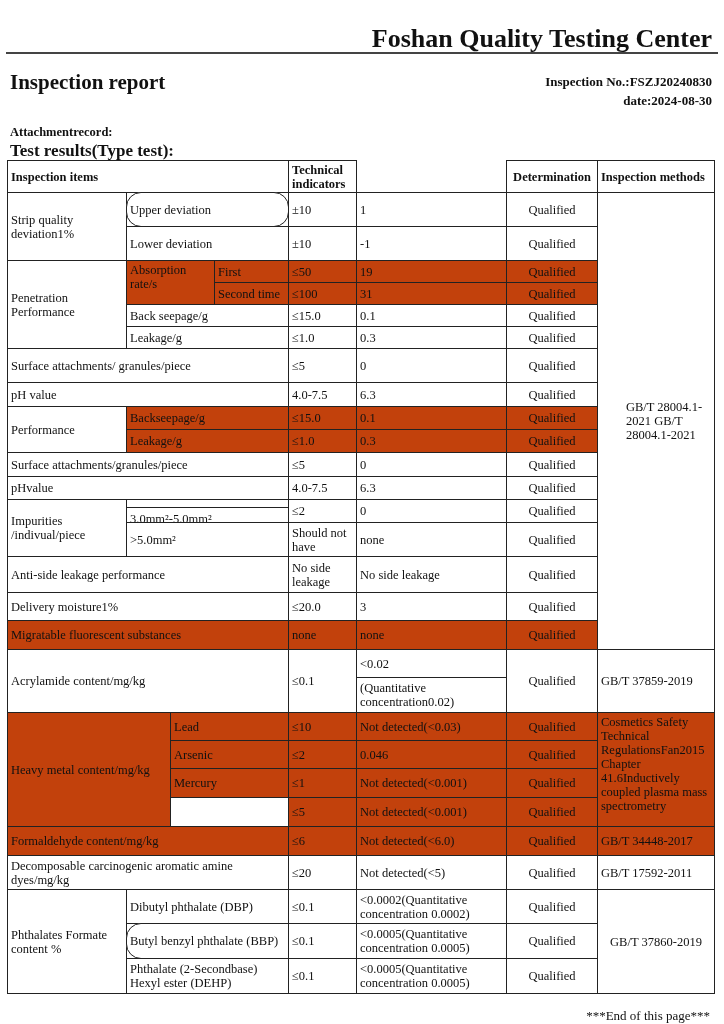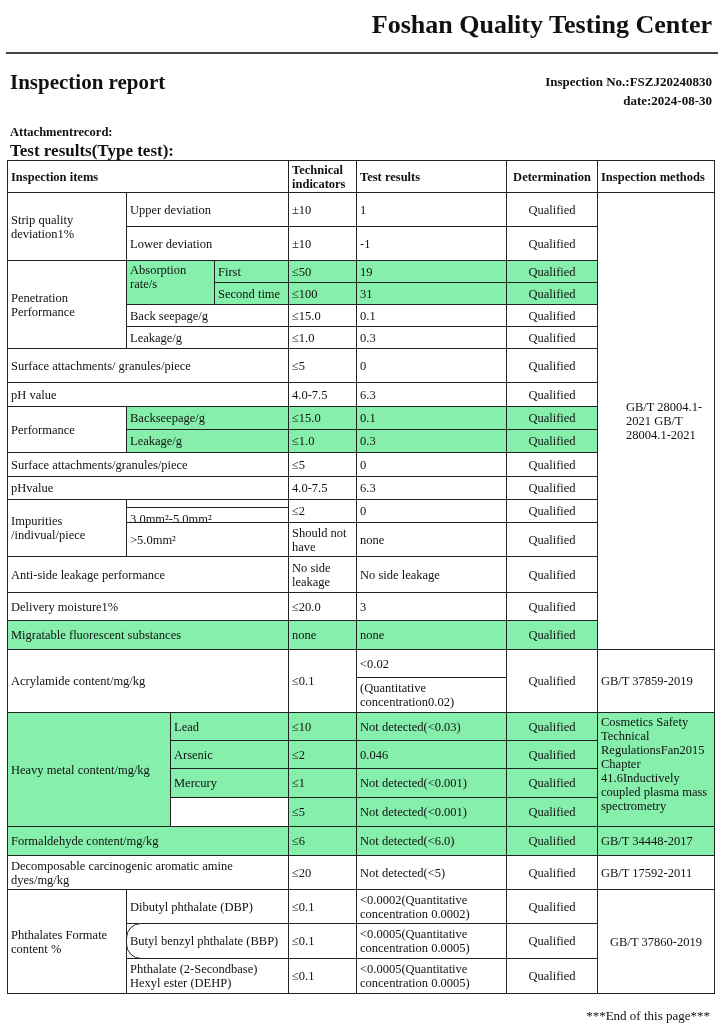--- a/index.html
+++ b/index.html
@@ -1,26 +1,26 @@
 <!DOCTYPE html>
 <html><head>
 <meta charset="utf-8">
 <style>
   html, body { margin:0; padding:0; background:#ffffff; }
   body { width:724px; height:1024px; position:relative; overflow:hidden; font-family:"Liberation Serif", serif; color:#111; }
-  .org { position:absolute; right:12px; top:10px; font-size:26px; font-weight:bold; letter-spacing:0; }
+  .org { position:absolute; right:12px; top:24px; font-size:26px; font-weight:bold; letter-spacing:0; }
   .rule { position:absolute; left:6px; right:6px; top:52px; height:0; border-top:2px solid #444; }
   .rtitle { position:absolute; left:10px; top:70px; font-size:21px; font-weight:bold; }
   .insno { position:absolute; right:12px; top:74px; font-size:13px; font-weight:bold; text-align:right; }
   .date { position:absolute; right:12px; top:93px; font-size:13px; font-weight:bold; text-align:right; }
   .attach { position:absolute; left:10px; top:125px; font-size:12.5px; font-weight:bold; }
   .tr { position:absolute; left:10px; top:141px; font-size:17px; font-weight:bold; }
   .grid { position:absolute; left:0; top:0; width:724px; height:1024px; }
   .c { position:absolute; box-sizing:border-box; border:1px solid #222; font-size:12.5px; line-height:14px; padding:0 3px; display:flex; align-items:center; background:#fff; overflow:hidden; }
-  .c.y { background:#86efac; }
+  .c.y { background:#c2410c; }
   .c.ctr { justify-content:center; text-align:center; }
   .c.hd { font-weight:bold; font-size:12.5px; }
   .c.top { align-items:flex-start; padding-top:2px; }
   .endp { position:absolute; right:14px; top:1008px; font-size:13px; }
 </style>
 </head>
 <body>
 
 <div class="org">Foshan Quality Testing Center</div>
 <div class="rule"></div>
@@ -30,23 +30,20 @@
 <div class="attach">Attachmentrecord:</div>
 <div class="tr">Test results(Type test):</div>
 
 <div class="grid" id="grid">
     <div class="c hd" style="left: 7px; top: 160px; width: 282px; height: 33px;">
       <span>Inspection items</span>
     </div>
     <div class="c hd" style="left: 288px; top: 160px; width: 69px; height: 33px;">
       <span>Technical indicators</span>
     </div>
-    <div class="c hd" style="left: 356px; top: 160px; width: 151px; height: 33px;">
-      <span>Test results</span>
-    </div>
     <div class="c hd ctr" style="left: 506px; top: 160px; width: 92px; height: 33px;">
       <span>Determination</span>
     </div>
     <div class="c hd" style="left: 597px; top: 160px; width: 118px; height: 33px;">
       <span>Inspection methods</span>
     </div>
     <div class="c " style="left: 7px; top: 192px; width: 120px; height: 69px;">
       <span>Strip quality deviation1%</span>
     </div>
     <div class="c " style="left: 7px; top: 260px; width: 120px; height: 89px;">
@@ -60,21 +57,21 @@
     </div>
     <div class="c " style="left: 7px; top: 499px; width: 120px; height: 58px;">
       <span>Impurities /indivual/piece</span>
     </div>
     <div class="c y" style="left: 7px; top: 712px; width: 164px; height: 115px;">
       <span>Heavy metal content/mg/kg</span>
     </div>
     <div class="c " style="left: 7px; top: 889px; width: 120px; height: 105px;">
       <span>Phthalates Formate content %</span>
     </div>
-    <div class="c " style="left: 126px; top: 192px; width: 163px; height: 35px;">
+    <div class="c " style="left: 126px; top: 192px; width: 163px; height: 35px; border-radius: 15px;">
       <span>Upper deviation</span>
     </div>
     <div class="c " style="left: 288px; top: 192px; width: 69px; height: 35px;">
       <span>±10</span>
     </div>
     <div class="c " style="left: 356px; top: 192px; width: 151px; height: 35px;">
       <span>1</span>
     </div>
     <div class="c  ctr" style="left: 506px; top: 192px; width: 92px; height: 35px;">
       <span>Qualified</span>

